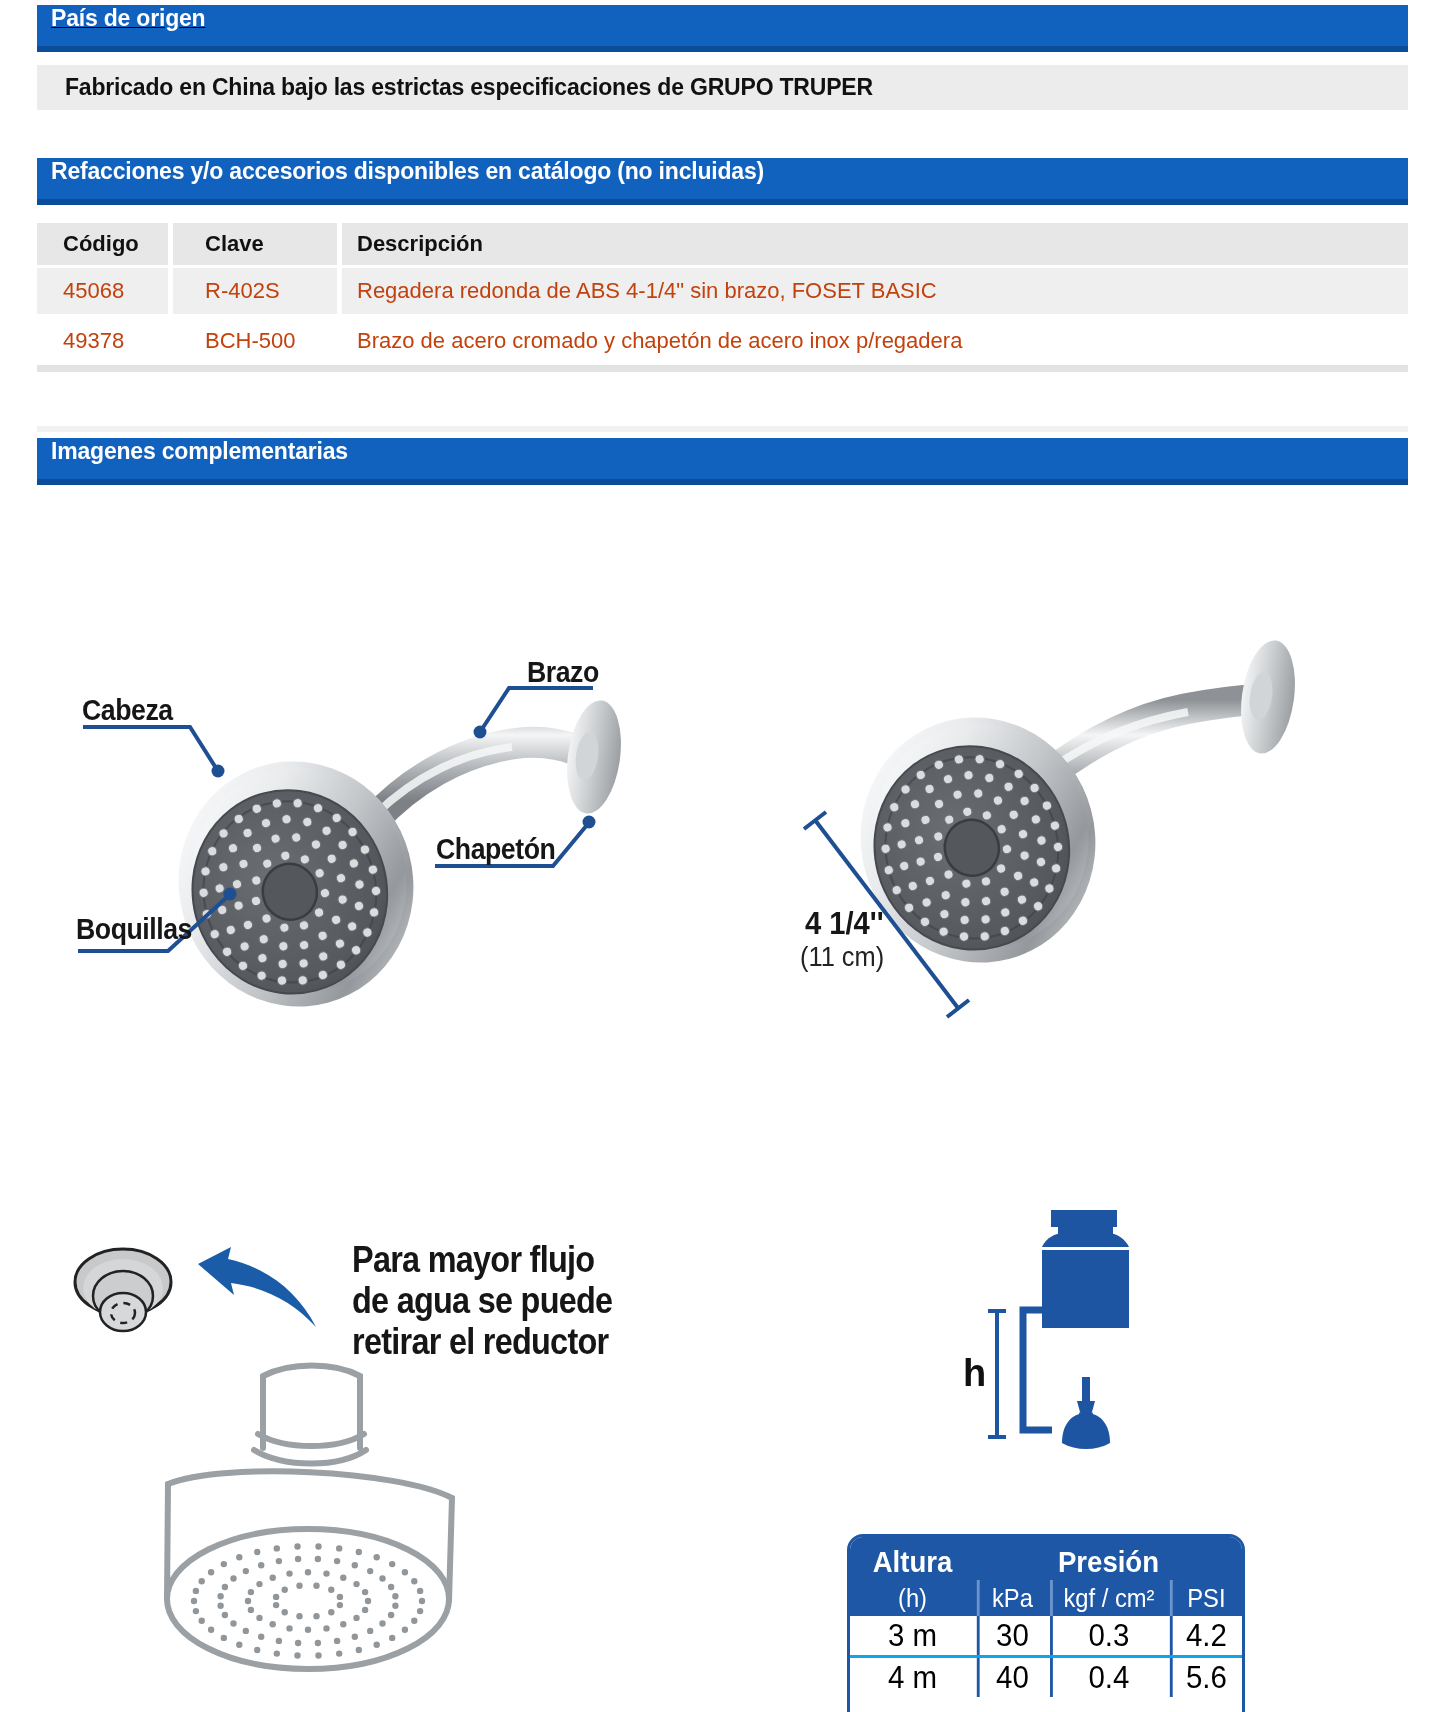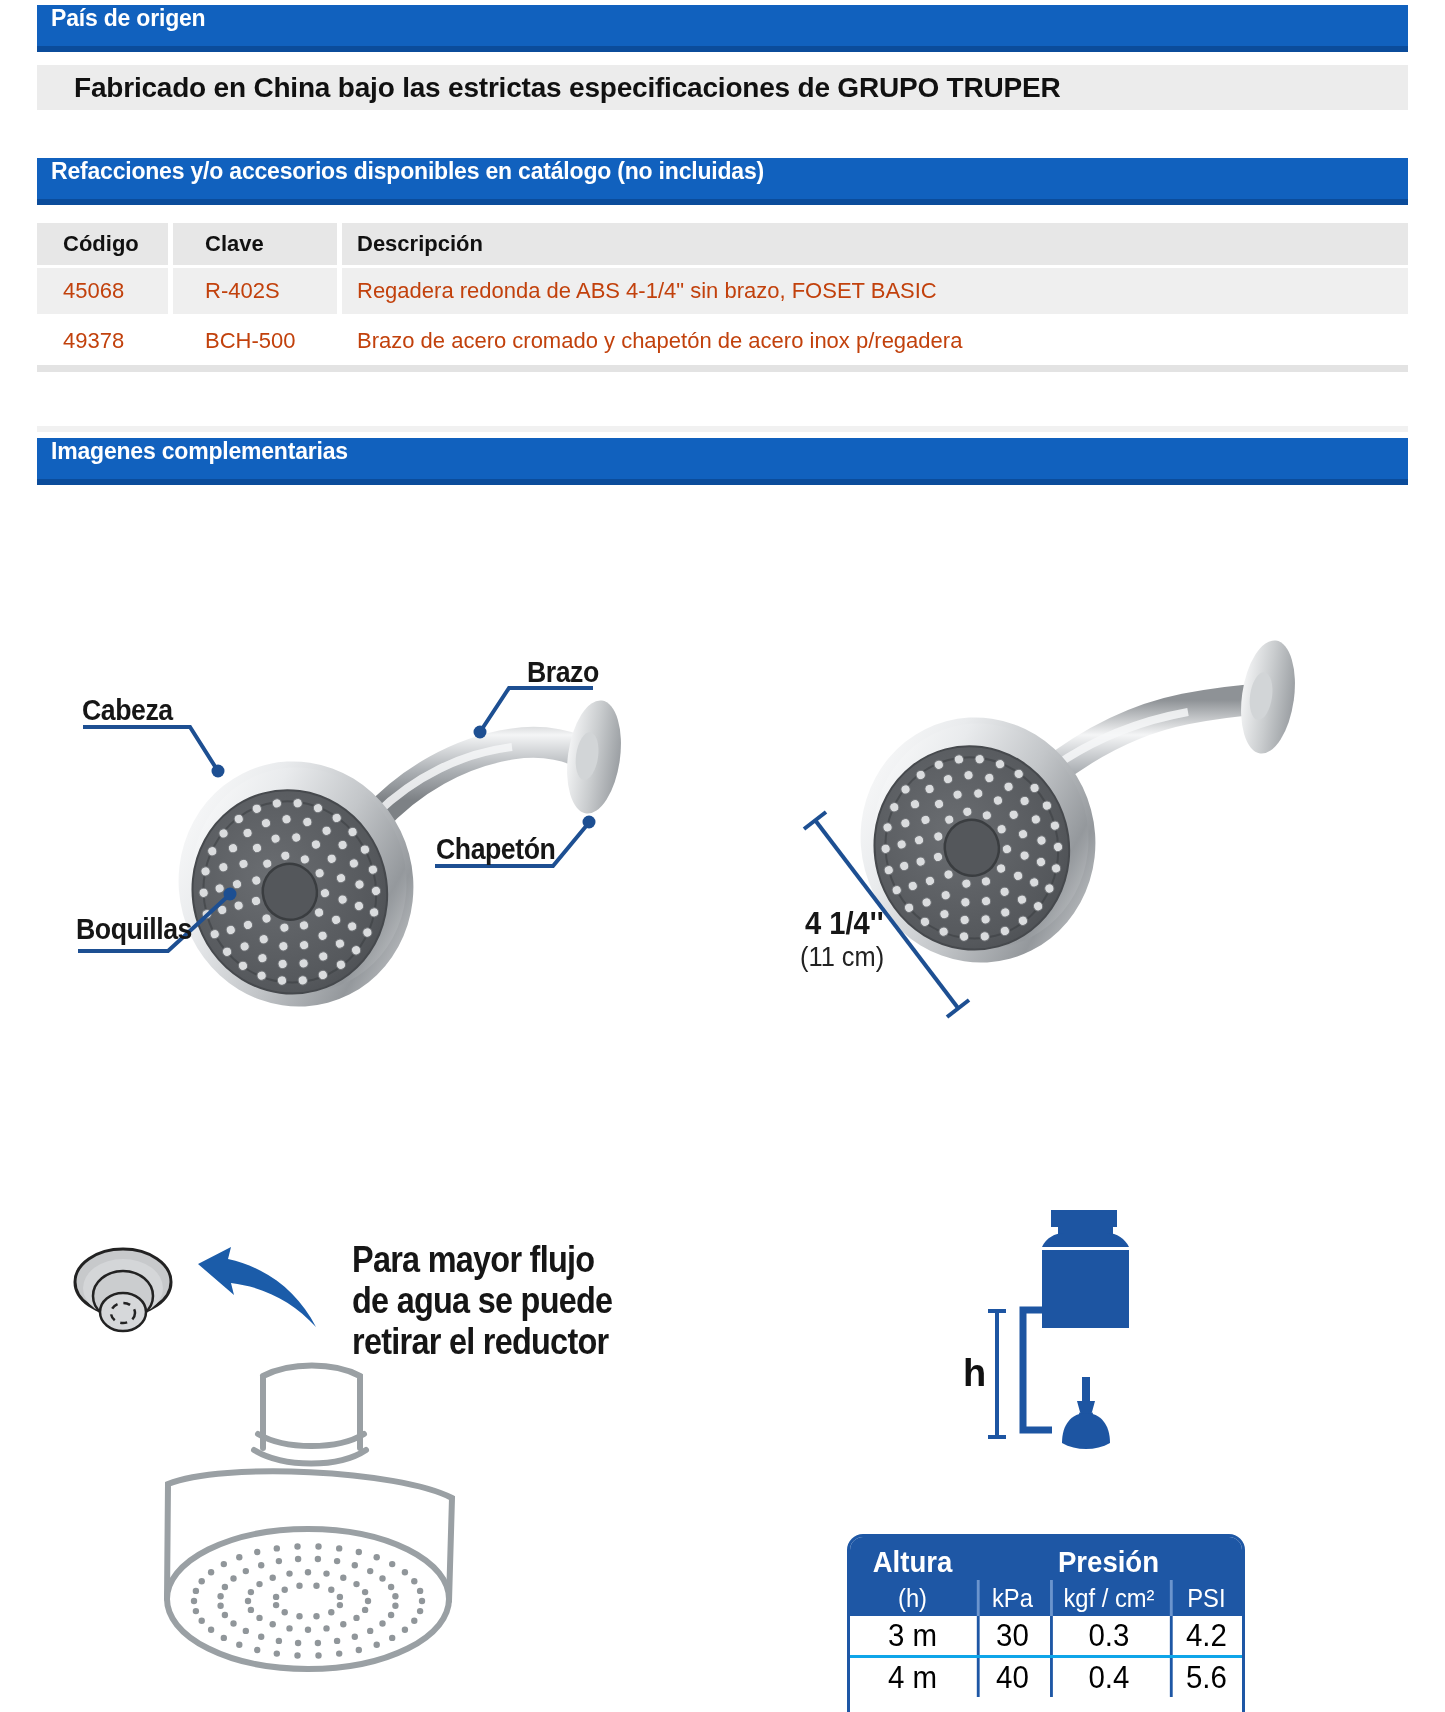--- a/index.html
+++ b/index.html
@@ -2,26 +2,26 @@
 <html><head>
 <meta charset="utf-8">
 <style>
   html,body{margin:0;padding:0;background:#fff;}
   .page{position:relative;width:1445px;height:1712px;background:#fff;overflow:hidden;
         font-family:"Liberation Sans",sans-serif;}
   
   .section-bar{margin:0 37px;height:41px;background:#1161be;border-bottom:6px solid #0b4c9b;
 media               display:flex;align-items:center;}
   .section-bar .bar-label{color:#fff;font-size:23px;font-weight:700;padding-left:14px;letter-spacing:-0.2px;}
-  .bar1{margin-top:5px;}
+  .bar1{margin-top:5px;text-decoration:underline;}
   .bar2{margin-top:48px;}
   .bar3{margin-top:6px;}
   
   .origin-strip{margin:13px 37px 0;height:45px;background:#ececec;display:flex;align-items:center;}
-  .origin-strip span{font-size:28px;font-weight:700;color:#111;padding-left:37px;letter-spacing:-0.2px;}
+  .origin-strip span{font-size:23px;font-weight:700;color:#111;padding-left:28px;letter-spacing:-0.2px;}
   
   .parts-table{margin:18px 37px 0;}
   .pt-row{display:grid;grid-template-columns:131px 164px 1fr;column-gap:5px;}
   .pt-row.head{margin-top:16px;text-align:center;}
   .pt-row + .pt-row{margin-top:3px;}
   .pt-row > div{display:flex;align-items:center;font-size:22px;color:#c2410c;}
   .pt-row.head{height:42px;}
   .pt-row.head > div{background:#e7e7e7;font-weight:700;color:#111;}
   .pt-row.r1{height:46px;}
   .pt-row.r1 > div{background:#efefef;}

